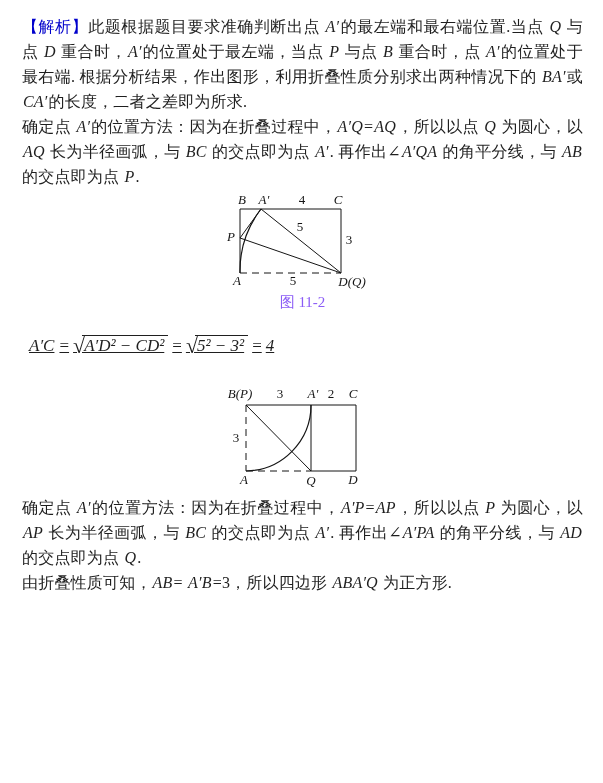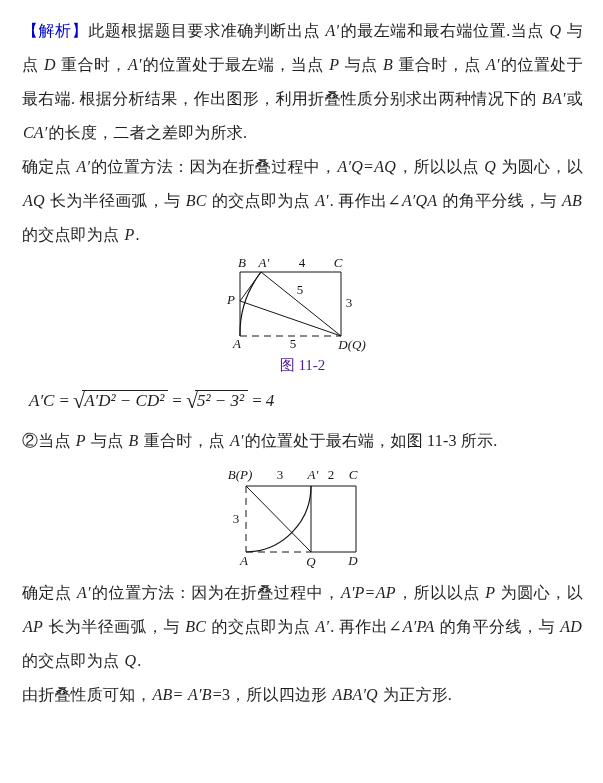--- a/index.html
+++ b/index.html
@@ -6,46 +6,47 @@
   html, body { background: #ffffff; }
   body {
     width: 603px;
     min-height: 783px;
     font-family: "Liberation Serif", "DejaVu Serif", serif;
     color: #1f1f1f;
     padding: 14px 20px 10px 22px;
   }
   .para {
     font-size: 16px;
-    line-height: 34px;
+    line-height: 25px;
     text-align: justify;
     letter-spacing: 0.2px;
   }
   .var {
     font-style: italic;
     font-family: "Liberation Serif", "DejaVu Serif", serif;
     padding: 0 1px;
   }
   .fig {
     text-align: center;
     margin: 4px auto 2px auto;
   }
   .fig svg { display: block; margin: 0 auto; }
   .caption {
     font-size: 15px;
     line-height: 22px;
     text-align: center;
-    color: #4c1d95;
+    color: #8b5cf6;
   }
   .formula {
     font-size: 17px;
-    line-height: 46px;
+    line-height: 62px;
     font-style: italic;
     padding-left: 6px;
     white-space: nowrap;
+    text-decoration: underline;
   }
   .formula .eq { font-style: normal; padding: 0 4px; }
   .sqrt-sign {
     font-style: normal;
     font-size: 22px;
     vertical-align: -2px;
     margin-right: -3px;
   }
   .radicand {
     border-top: 1px solid #1f1f1f;
@@ -99,21 +100,20 @@
       </g>
     </svg>
     <figcaption class="caption">图 11-2</figcaption>
   </figure>
 
 
   <div class="formula">
     <span class="var">A′C</span><span class="eq">=</span><span class="sqrt-sign">√</span><span class="radicand var">A′D² − CD²</span><span class="eq">=</span><span class="sqrt-sign">√</span><span class="radicand">5² − 3²</span><span class="eq">=</span><span>4</span>
   </div>
 
-  <p class="para"><span>②当点 </span><span class="var">P</span><span> 与点 </span><span class="var">B</span><span> 重合时，点 </span><span class="var">A′</span><span>的位置处于最右端，如图 11-3 所示.</span></p>
 
   <figure class="fig">
     <svg width="230" height="112" viewBox="0 0 230 112">
       <g>
         <line x1="58" y1="24" x2="168" y2="24"></line>
         <line x1="168" y1="24" x2="168" y2="90"></line>
         <line x1="123" y1="90" x2="168" y2="90"></line>
         <line x1="58" y1="90" x2="123" y2="90" stroke-dasharray="7,5"></line>
         <line x1="58" y1="24" x2="58" y2="90" stroke-dasharray="7,5"></line>
       </g>

